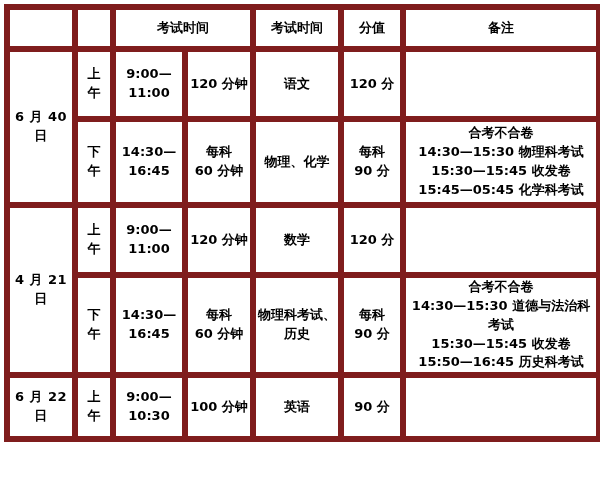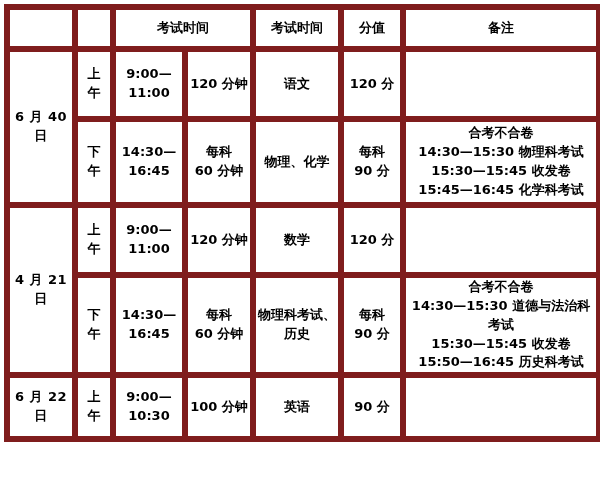--- a/index.html
+++ b/index.html
@@ -142,21 +142,21 @@
         </td>
         <td class="cell-sub">物理、化学</td>
         <td class="cell-score">
           <span>每科</span>
           <span>90 分</span>
         </td>
         <td class="cell-note">
           <span>合考不合卷</span>
           <span>14:30—15:30  物理科考试</span>
           <span>15:30—15:45  收发卷</span>
-          <span>15:45—16:45  化学科考试</span>
+          <span>15:45—05:45  化学科考试</span>
         </td>
       </tr>
 
       <tr class="r-am">
         <td class="cell-date" rowspan="2">4 月 21 日</td>
         <td class="cell-half">
             <span>上</span>
             <span>午</span>
           </td>
         <td class="cell-time">9:00—11:00</td>

